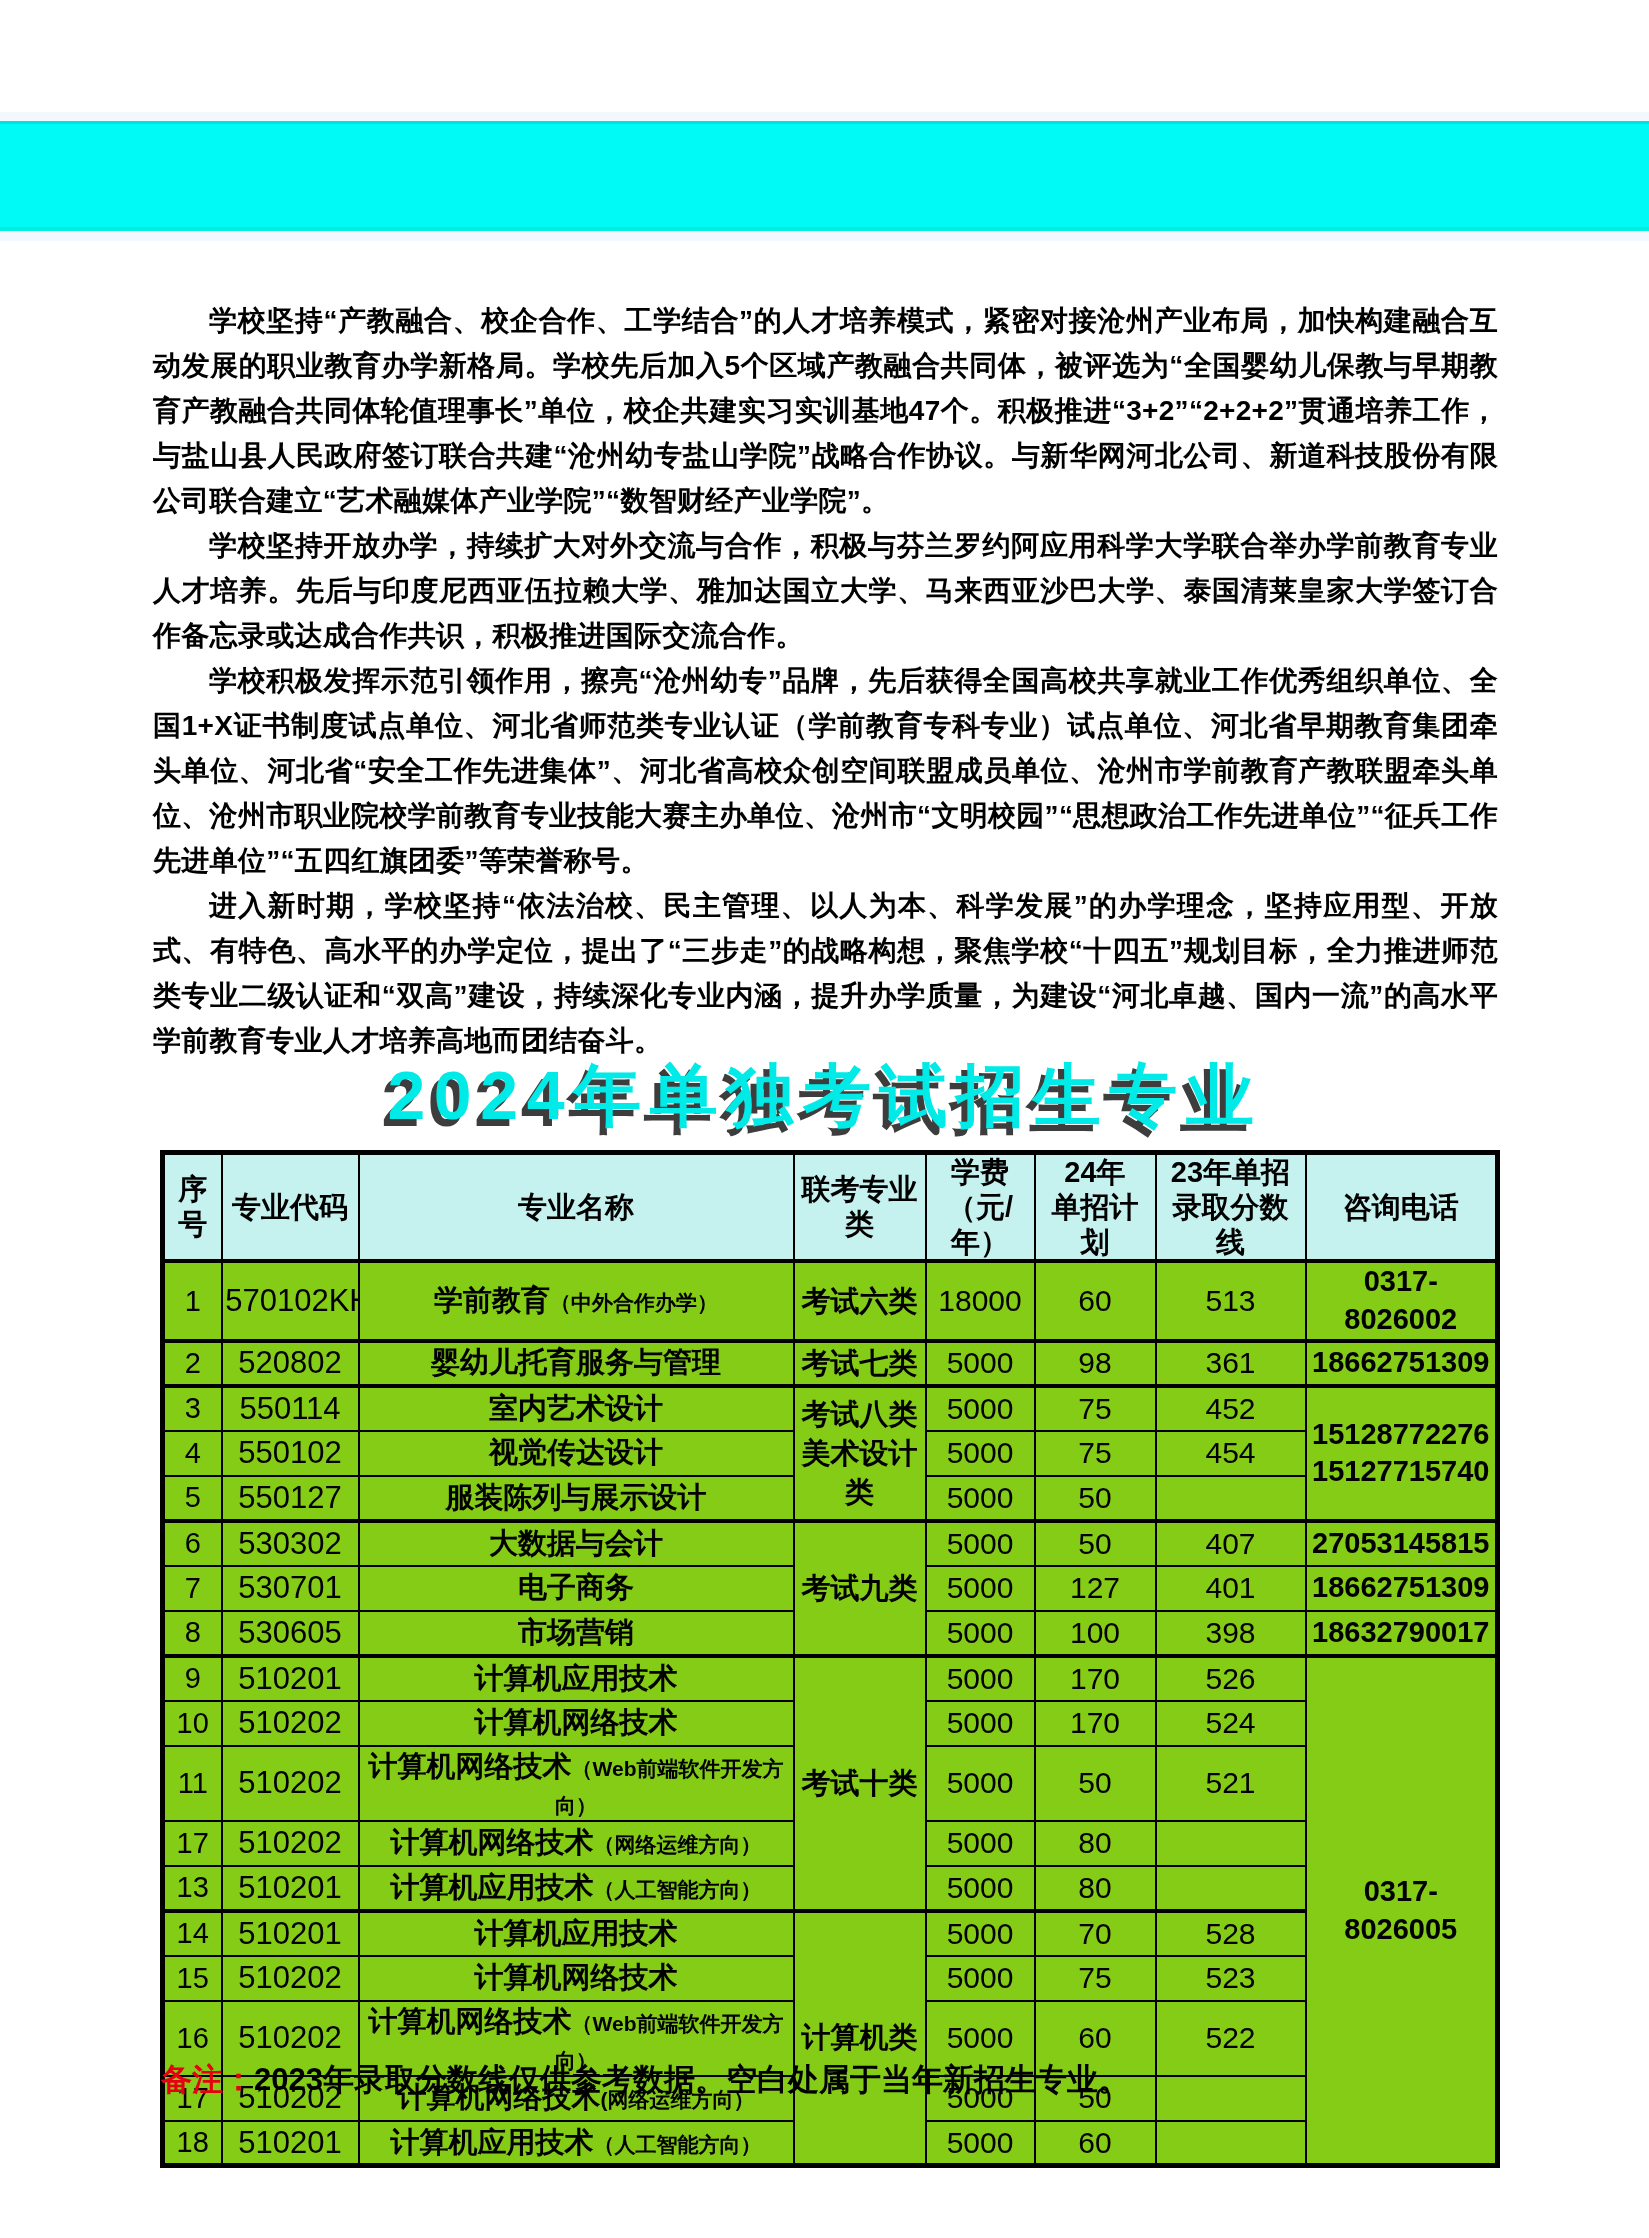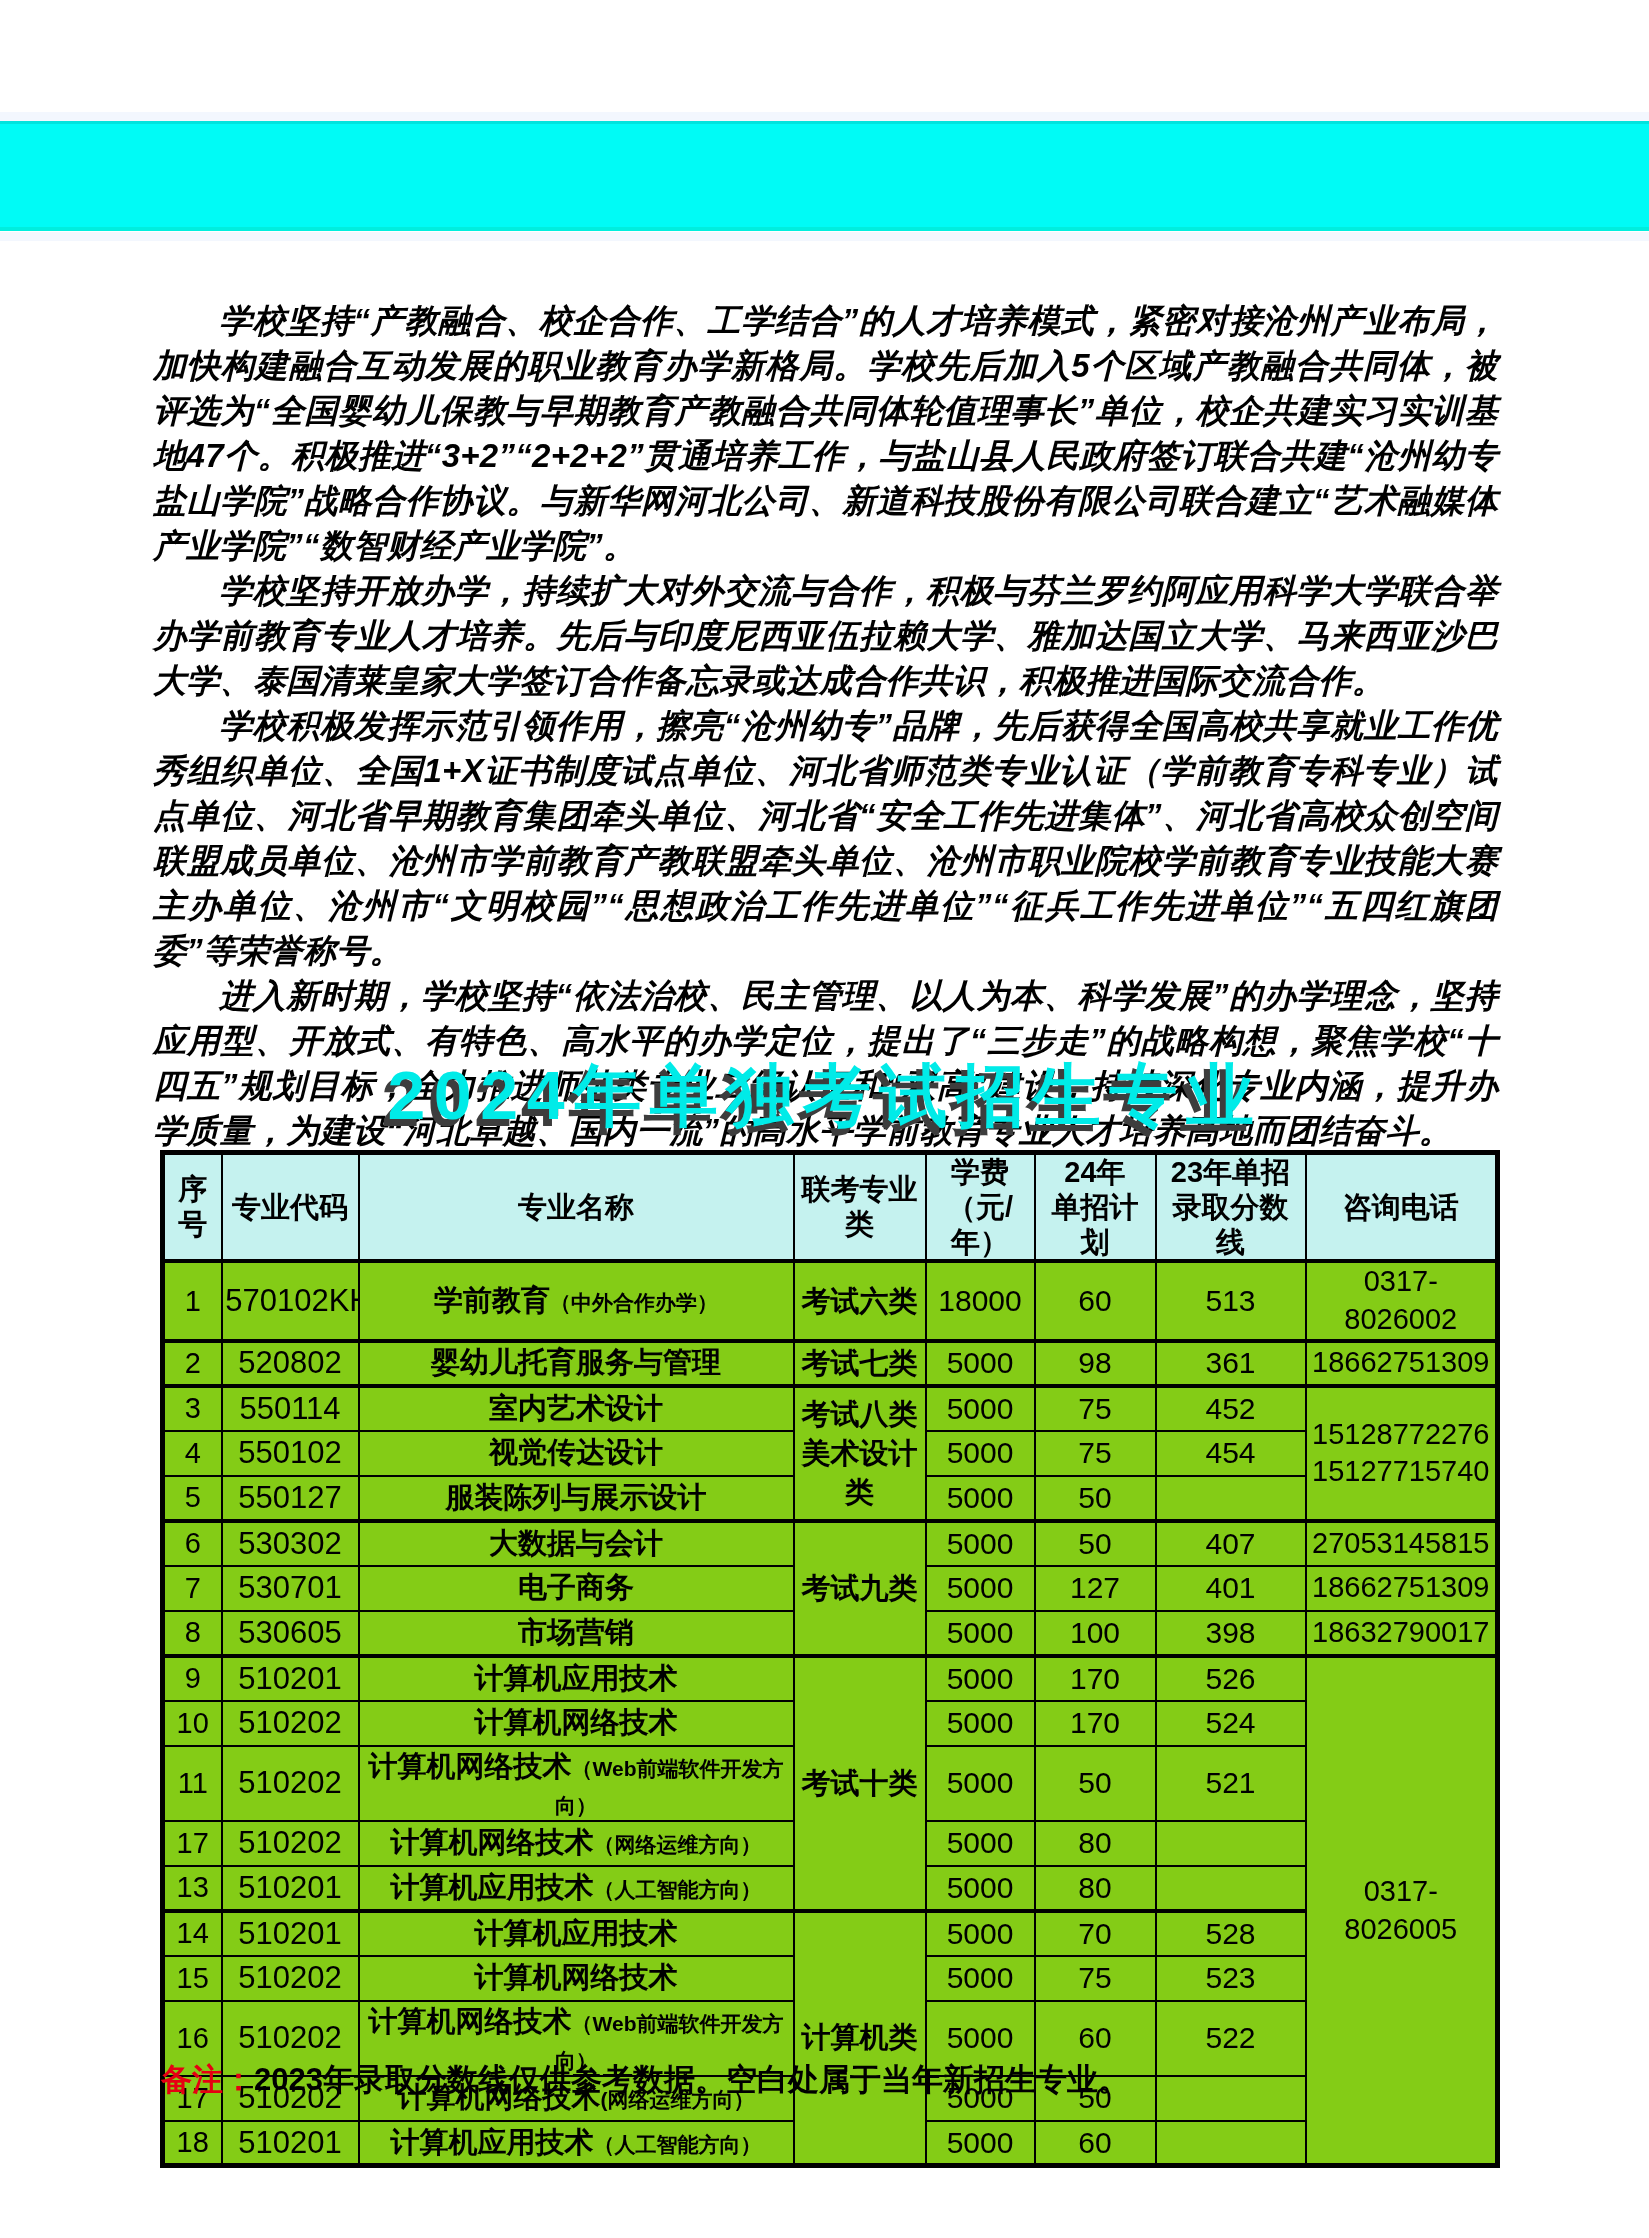--- a/index.html
+++ b/index.html
@@ -23,26 +23,25 @@
     width:100%; height:110px;
     background:var(--band,#00fbf6);
     border-top:3.3px solid #00e3de;
     border-bottom:4px solid #00eede;
     box-sizing:border-box;
   }
   .intro {
     position:absolute;
     left:153px; top:298px;
     width:1345px;
-    font-size:33px;
+    font-size:28px;
     line-height:45px;
     font-weight:700;
     text-align:justify;
     letter-spacing:0.3px;
-    font-style:italic;
   }
   .intro p { margin:0; text-indent:2em; }
   .title {
     position:absolute;
     left:0; top:1059px;
     width:100%;
     margin:0;
     text-align:center;
     font-size:68px;
     line-height:72px;
@@ -79,21 +78,21 @@
     border-bottom:4.7px solid #000;
   }
   .tbl tbody tr { height:45px; }
   .tbl tbody tr.group-start td { border-top:4px solid #000; }
   .c-no   { font-size:29px; font-weight:400; }
   .c-code { font-size:31px; font-weight:400; }
   .c-name { font-size:29px; font-weight:700; }
   .name-note { font-size:21px; font-weight:700; letter-spacing:0;text-align:right; }
   .c-cat  { font-size:29px; font-weight:700; white-space:pre-line; line-height:1.35;margin-left:24px; }
   .c-fee, .c-plan, .c-score { font-size:30px; font-weight:400; }
-  .c-phone { font-size:29px; font-weight:400; white-space:pre-line; line-height:1.3; }
+  .c-phone { font-size:29px; font-weight:700; white-space:pre-line; line-height:1.3; }
   .note {
     position:absolute;
     left:153px; top:2052px;
     width:1345px;
     margin:8px;
     font-size:31px;
     line-height:40px;
     font-weight:700;
   }
   .note .note-label { color:var(--notered,#e60012); }

